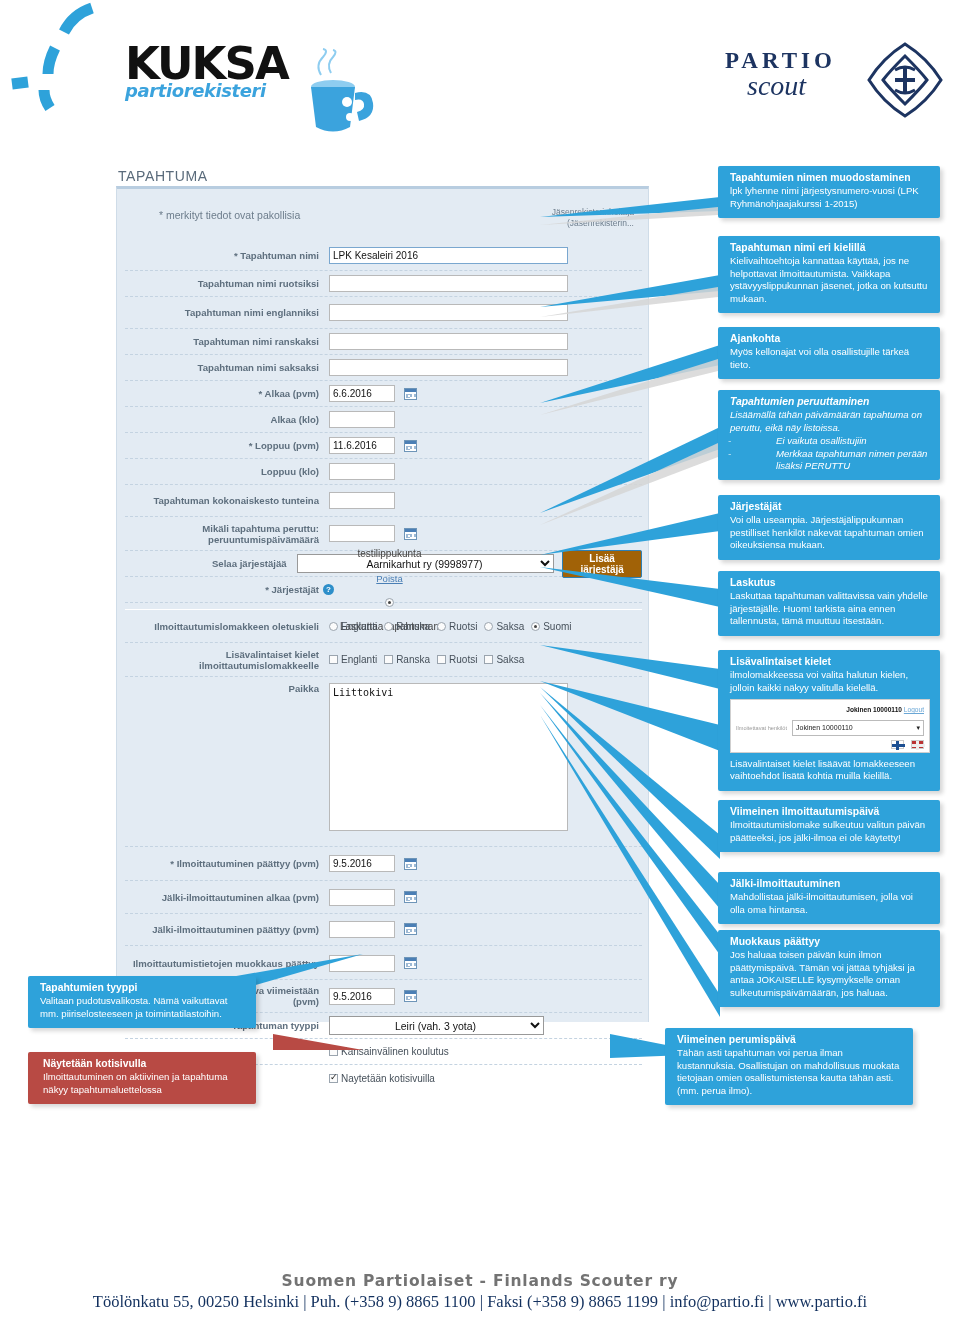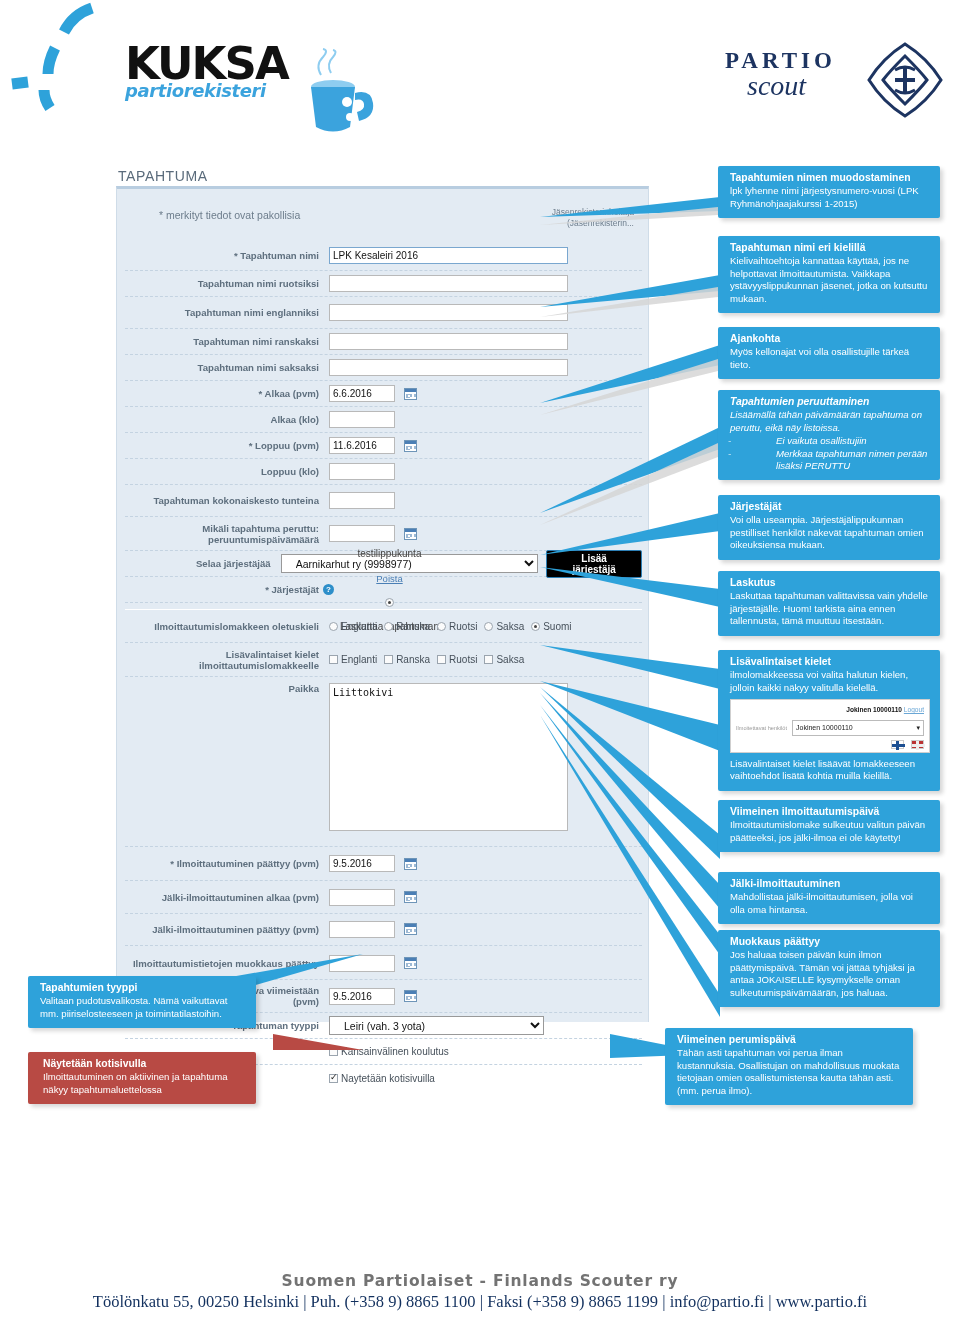--- a/index.html
+++ b/index.html
@@ -99,29 +99,29 @@
     content:""; position:absolute; left:1px; top:5px;
     width:10px; height:5px;
     background:
       linear-gradient(to right,#9db9d4 2px, transparent 2px) repeat-x,
       linear-gradient(to bottom,#9db9d4 1px, transparent 1px) repeat-y;
     background-size:4px 3px, 4px 3px;
   }
 
   select.sel {
     height:19px; font-size:10.5px; border:1px solid #999; background:#fff;
-    font-family:"Liberation Sans", sans-serif; color:#111; padding-left:10px;
+    font-family:"Liberation Sans", sans-serif; color:#111; padding-left:10px;text-align:center;
   }
   select.sel.org { width:280px; }
   select.sel.type { width:215px; }
 
   .btn-add {
-    margin-left:8px; background:#000000;
+    margin-left:8px; background:#a16207;
     border:1px solid #2d7fb5; color:#fff;
-    font-size:10px; font-weight:bold; padding:2px 14px;
+    font-size:10px; font-weight:bold; padding:2px 6px;
     border-radius:2px; cursor:pointer;
   }
   .radio-set, .check-set { display:flex; align-items:center; gap:7px; font-size:10px; color:#46505a;}
   .radio-set label, .check-set label { display:flex; align-items:center; gap:3px; }
   .dot {
     width:9px; height:9px; border-radius:50%;
     border:1px solid #9aa4ae; background:#fbfbfb; display:inline-block; position:relative;
   }
   .dot.on:after {
     content:""; position:absolute; left:2px; top:2px; width:3px; height:3px;

